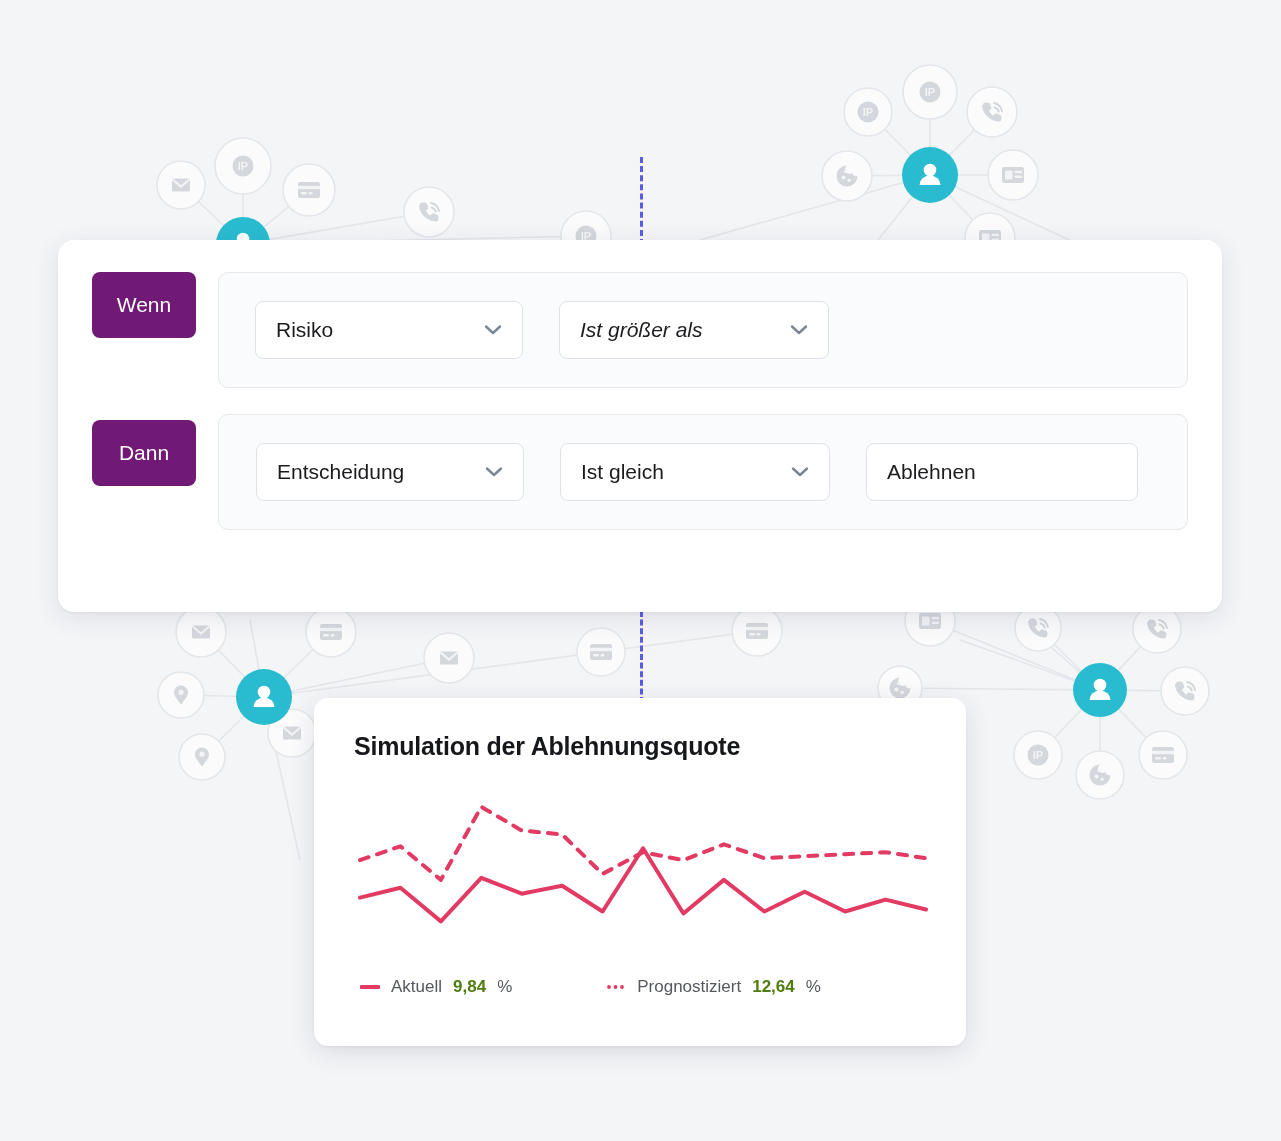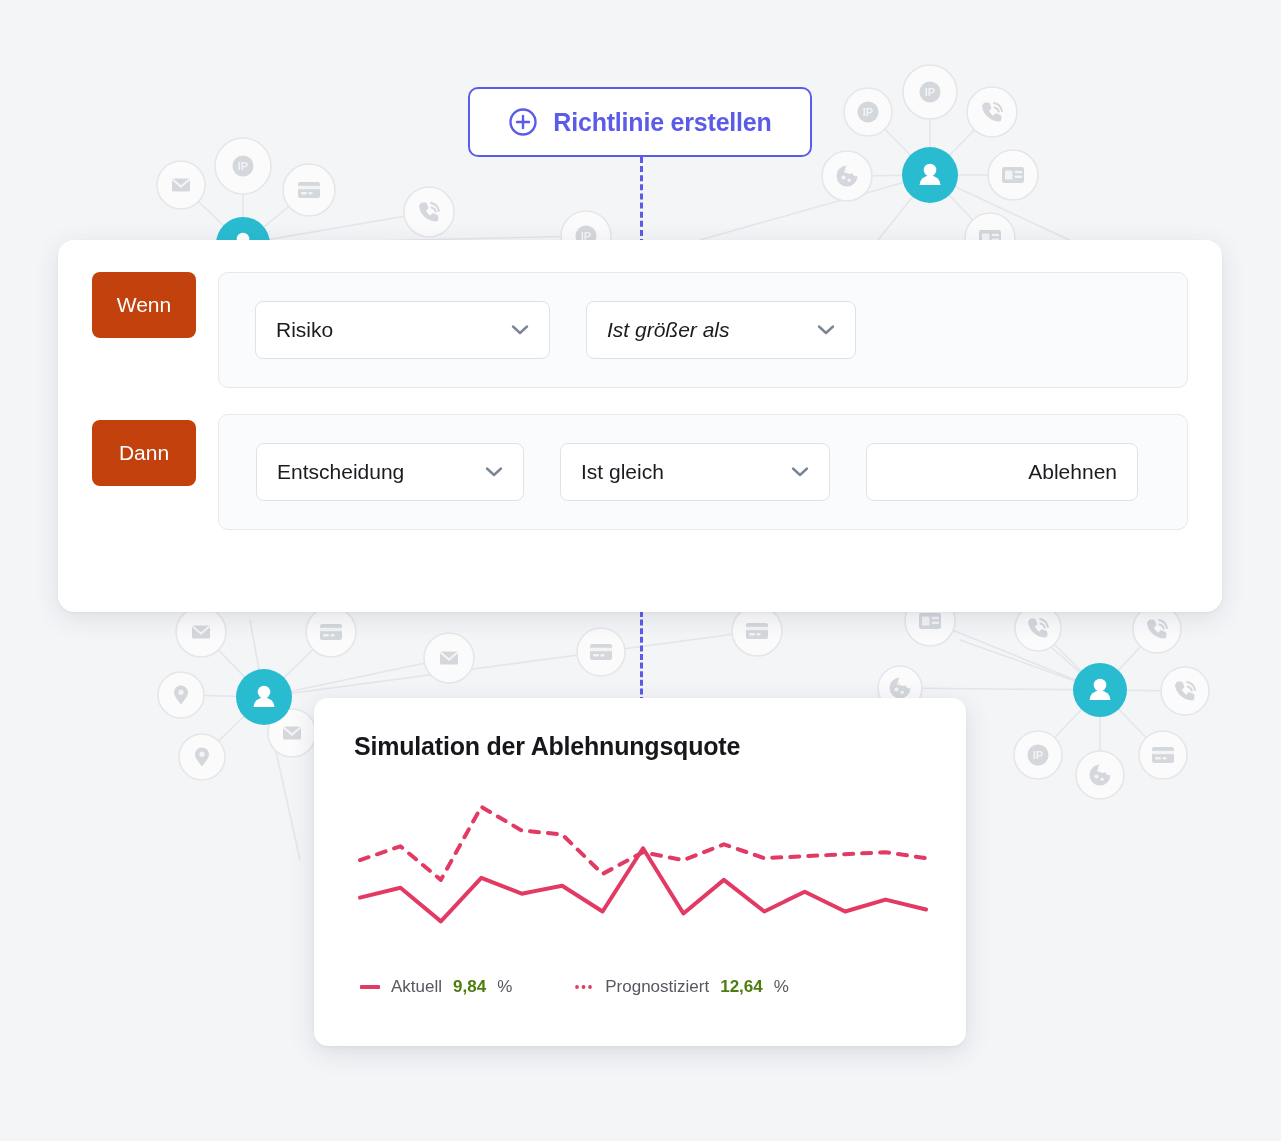--- a/index.html
+++ b/index.html
@@ -47,21 +47,21 @@
     background: #ffffff;
     border-radius: 16px;
     box-shadow: 0 6px 26px rgba(40,50,80,0.11), 0 1px 3px rgba(40,50,80,0.06);
     z-index: 6;
     padding: 32px 34px;
   }
   .rule-row { display: flex; align-items: flex-start; gap: 22px; }
   .rule-row + .rule-row { margin-top: 26px; }
   .rule-badge {
     flex: 0 0 auto;
-    background: #c2410c;
+    background: #701a75;
     color: #ffffff;
     border-radius: 8px;
     font-size: 21px;
     display: flex; align-items: center; justify-content: center;
     height: 66px; min-width: 104px; padding: 0 18px;
   }
   #rule-row-then .rule-badge { margin-top: 6px; }
   .rule-fields {
     flex: 1 1 auto;
     background: #fafbfc;
@@ -76,44 +76,44 @@
     border-radius: 8px;
     height: 58px;
     display: flex; align-items: center;
     padding: 0 20px;
     font-size: 21px;
     color: #1b1c1f;
     cursor: pointer;
   }
   .field.select { justify-content: space-between; }
   .field .chev { margin-left: 18px; display: block; }
-  #field-attribute { width: 295px; }
+  #field-attribute { width: 268px; }
   #field-operator { width: 270px; font-style: italic; }
   #field-value { width: 272px; cursor: text; }
   #field-action { width: 268px; align-items: center; }
   #field-action-operator { width: 270px; }
-  #field-action-value { width: 272px; cursor: text; justify-content: flex-end; }
+  #field-action-value { width: 272px; cursor: text; }
   #rule-row-then .rule-fields { padding-left: 37px; }
 
   
   #simulation-card {
     position: absolute; left: 314px; top: 698px;
     width: 652px; height: 348px;
     background: #ffffff;
     border-radius: 14px;
     box-shadow: 0 6px 26px rgba(40,50,80,0.13), 0 1px 3px rgba(40,50,80,0.06);
     z-index: 6;
     padding: 34px 40px;
   }
   #simulation-title {
     font-size: 25px; font-weight: bold; color: #16171a; letter-spacing: -0.2px;
   }
   #sim-chart { display: block; margin-top: 22px; }
   #sim-legend {
-    display: flex; align-items: flex-end; gap: 62px;
+    display: flex; align-items: flex-end; gap: 94px;
     margin-top: 14px; padding-left: 6px;
   }
   .legend-item { display: flex; align-items: center; gap: 11px; font-size: 17px; color: #55585e; }
   .legend-item .legend-value { color: #4d7c0f; font-weight: bold; }
   .legend-item .legend-unit { color: #55585e; font-weight: normal; }
   .legend-swatch { display: block; }
 </style>
 </head>
 <body>
 
@@ -252,27 +252,20 @@
           <use href="#ico-person" x="264" y="697"></use>
         <circle cx="1100" cy="690" r="27" fill="#29bcd0"></circle>
           <use href="#ico-person" x="1100" y="690"></use>
       </g>
     </g>
   </svg>
 
   <div id="connector-top" class="connector"></div>
   <div id="connector-bottom" class="connector"></div>
 
-  <div id="create-policy-button">
-    <svg class="plus-icon" viewBox="0 0 24 24" xmlns="http://www.w3.org/2000/svg">
-      <circle cx="12" cy="12" r="10" fill="none" stroke="#5b5bea" stroke-width="1.9"></circle>
-      <path d="M12 7.2 V16.8 M7.2 12 H16.8" stroke="#5b5bea" stroke-width="1.9" stroke-linecap="round"></path>
-    </svg>
-    <span id="create-policy-label">Richtlinie erstellen</span>
-  </div>
 
   <div id="rule-card">
 
     <div class="rule-row" id="rule-row-if">
       <div class="rule-badge">Wenn</div>
       <div class="rule-fields">
 
         <div class="field select" id="field-attribute">
           <span>Risiko</span>
           <svg class="chev" width="18" height="12" viewBox="0 0 18 12" xmlns="http://www.w3.org/2000/svg">

